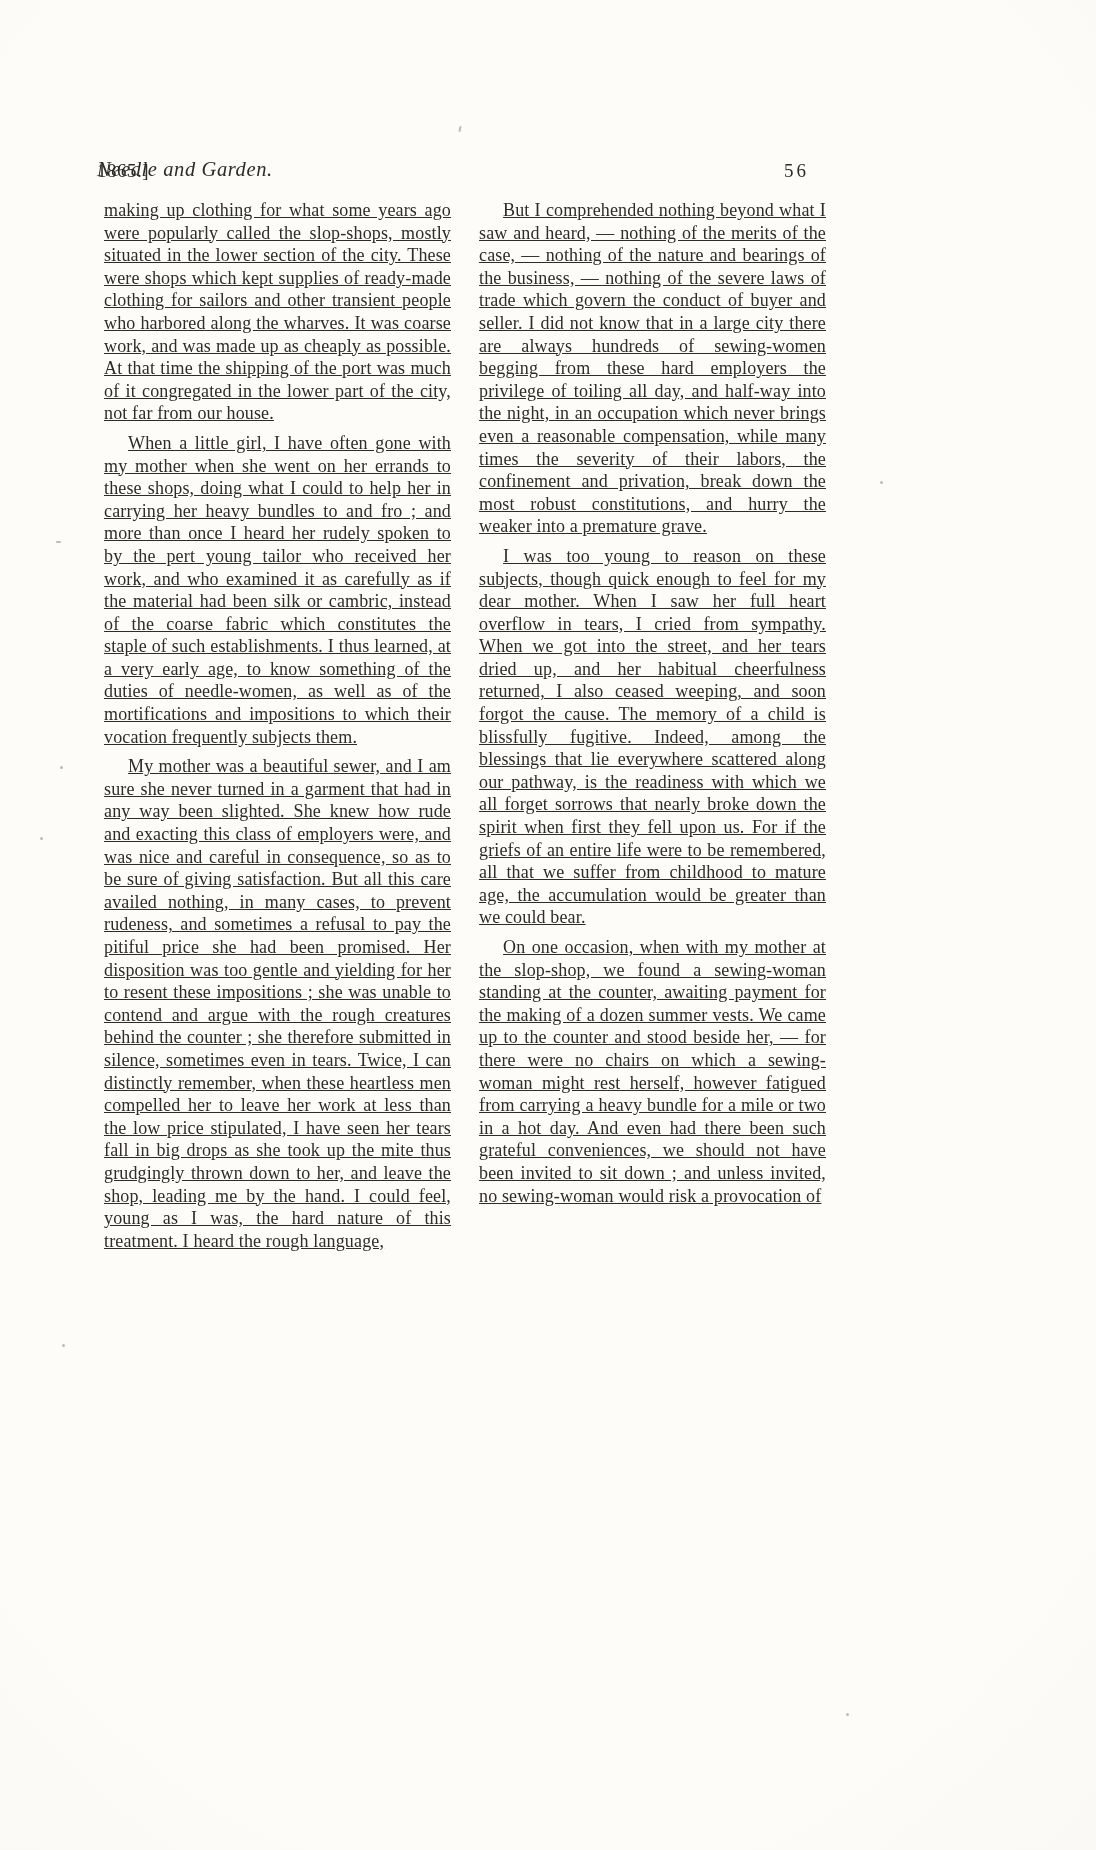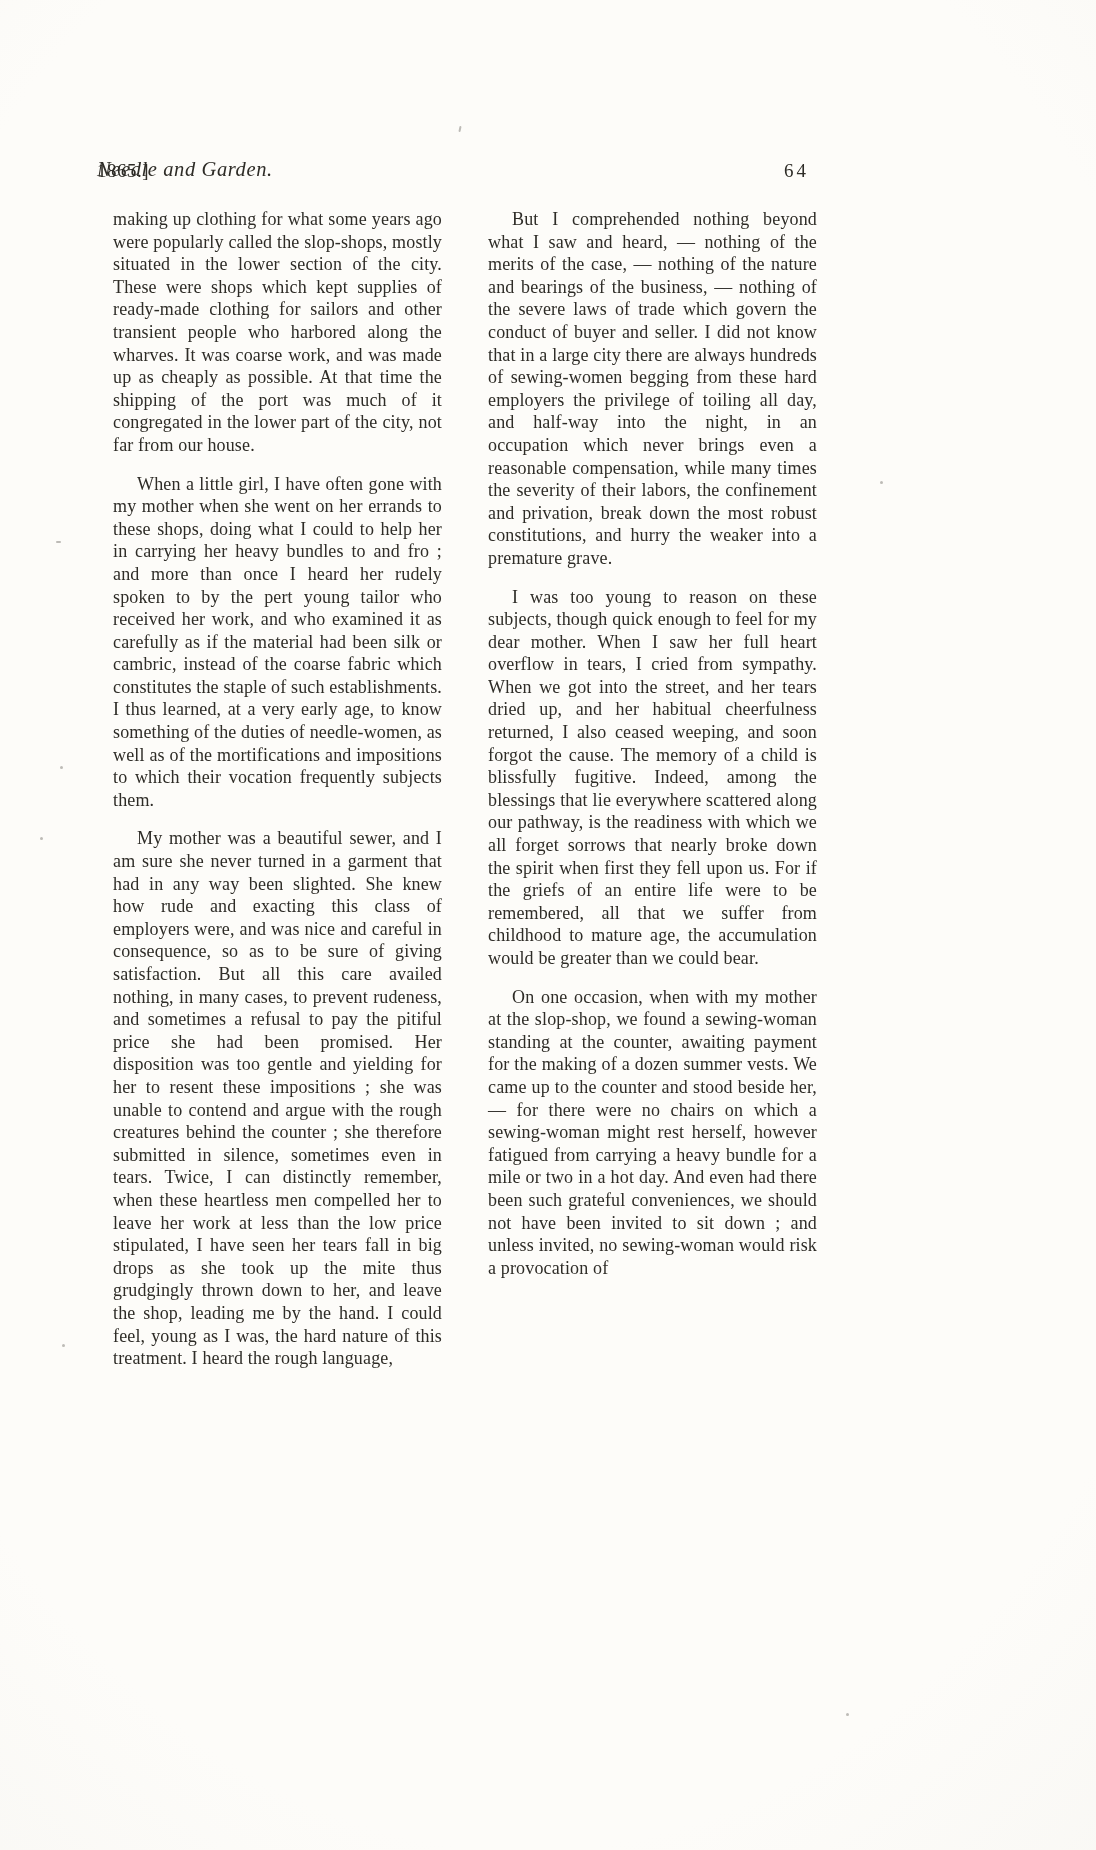--- a/index.html
+++ b/index.html
@@ -61,22 +61,23 @@
   }
   .text-column {
     width: 361px;
     flex: 0 0 361px;
     font-size: 18px;
     line-height: 22.6px;
     text-align: justify;
     letter-spacing: 0.15px;
   }
   .para {
-    margin: 16px;
+    margin: 7px;
     padding: 0;
+    text-decoration: underline;
   }
   .para.indent {
     text-indent: 24px;
   }
   
   .speck {
     position: absolute;
     background: #6f6d66;
     border-radius: 50%;
     opacity: 0.45;
@@ -90,21 +91,21 @@
   .speck-7 { left: 846px; top: 1713px; width: 3px; height: 3px; }
 </style>
 </head>
 <body>
 
 <div class="scan-page">
 
   <div class="page-header">
     <span class="header-date">1865.]</span>
     <span class="header-title">Needle and Garden.</span>
-    <span class="header-pagenum">64</span>
+    <span class="header-pagenum">56</span>
   </div>
 
   <div class="text-columns">
     <div class="text-column" id="col-left">
         <p class="para">making up clothing for what some years ago were popularly called the slop-shops, mostly situated in the lower section of the city. These were shops which kept supplies of ready-made clothing for sailors and other transient people who harbored along the wharves. It was coarse work, and was made up as cheaply as possible. At that time the shipping of the port was much of it congregated in the lower part of the city, not far from our house.</p>
         <p class="para indent">When a little girl, I have often gone with my mother when she went on her errands to these shops, doing what I could to help her in carrying her heavy bundles to and fro ; and more than once I heard her rudely spoken to by the pert young tailor who received her work, and who examined it as carefully as if the material had been silk or cambric, instead of the coarse fabric which constitutes the staple of such establishments. I thus learned, at a very early age, to know something of the duties of needle-women, as well as of the mortifications and impositions to which their vocation frequently subjects them.</p>
         <p class="para indent">My mother was a beautiful sewer, and I am sure she never turned in a garment that had in any way been slighted. She knew how rude and exacting this class of employers were, and was nice and careful in consequence, so as to be sure of giving satisfaction. But all this care availed nothing, in many cases, to prevent rudeness, and sometimes a refusal to pay the pitiful price she had been promised. Her disposition was too gentle and yielding for her to resent these impositions ; she was unable to contend and argue with the rough creatures behind the counter ; she therefore submitted in silence, sometimes even in tears. Twice, I can distinctly remember, when these heartless men compelled her to leave her work at less than the low price stipulated, I have seen her tears fall in big drops as she took up the mite thus grudgingly thrown down to her, and leave the shop, leading me by the hand. I could feel, young as I was, the hard nature of this treatment. I heard the rough language,</p>
       </div>
     <div class="text-column" id="col-right">
         <p class="para indent">But I comprehended nothing beyond what I saw and heard, — nothing of the merits of the case, — nothing of the nature and bearings of the business, — nothing of the severe laws of trade which govern the conduct of buyer and seller. I did not know that in a large city there are always hundreds of sewing-women begging from these hard employers the privilege of toiling all day, and half-way into the night, in an occupation which never brings even a reasonable compensation, while many times the severity of their labors, the confinement and privation, break down the most robust constitutions, and hurry the weaker into a premature grave.</p>

